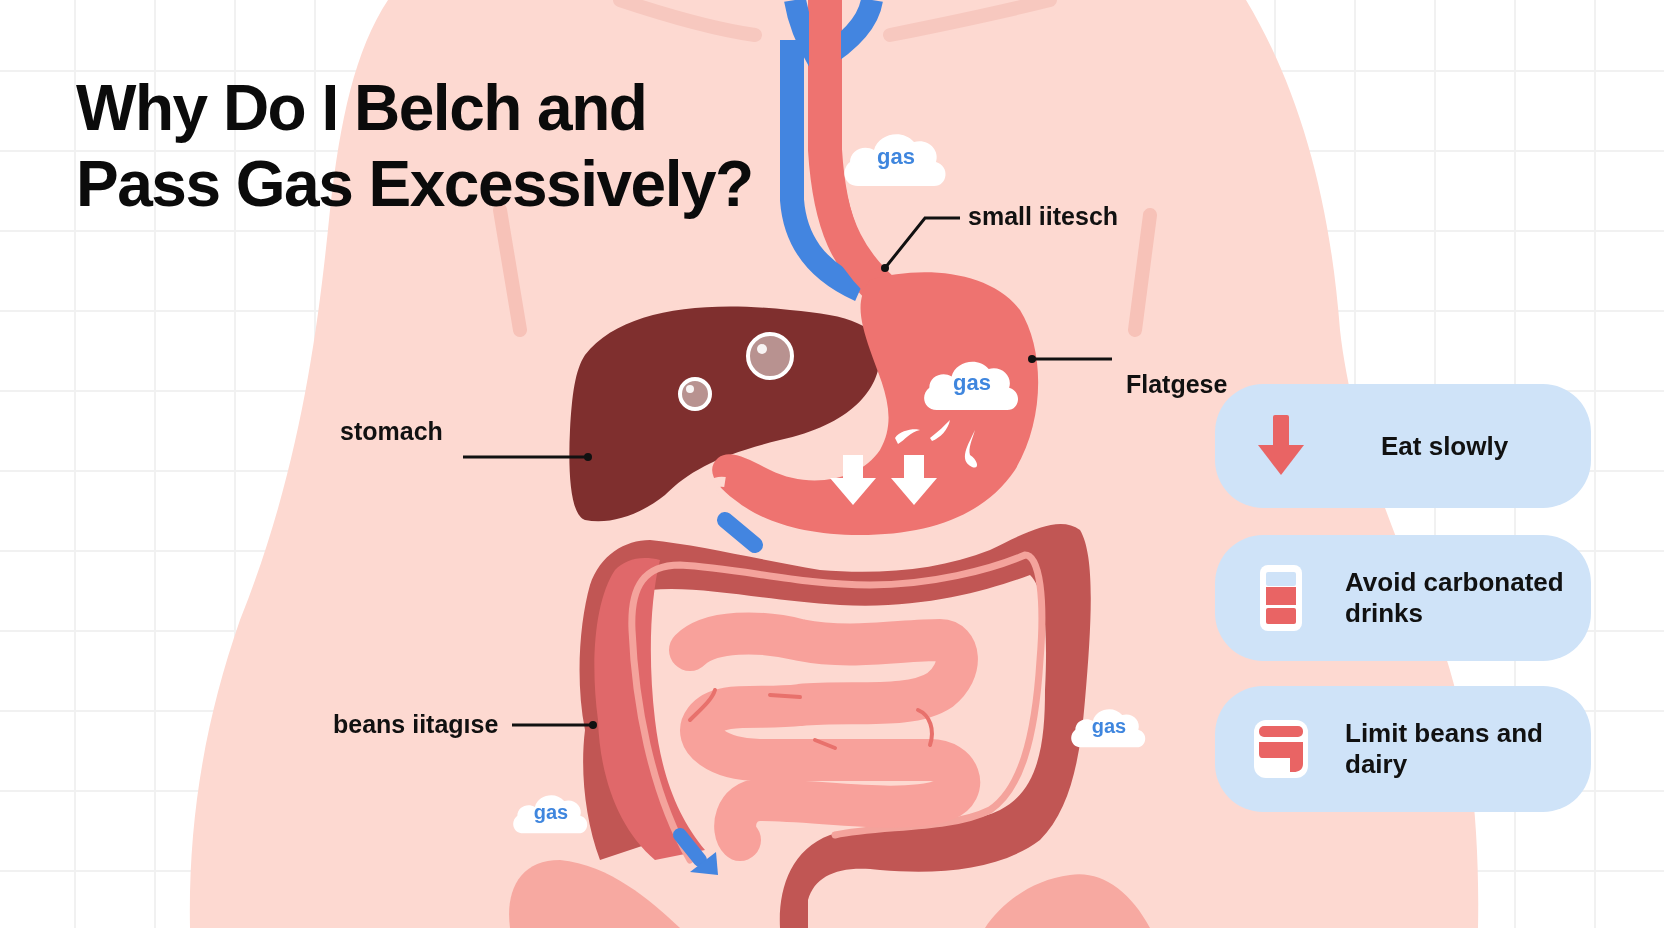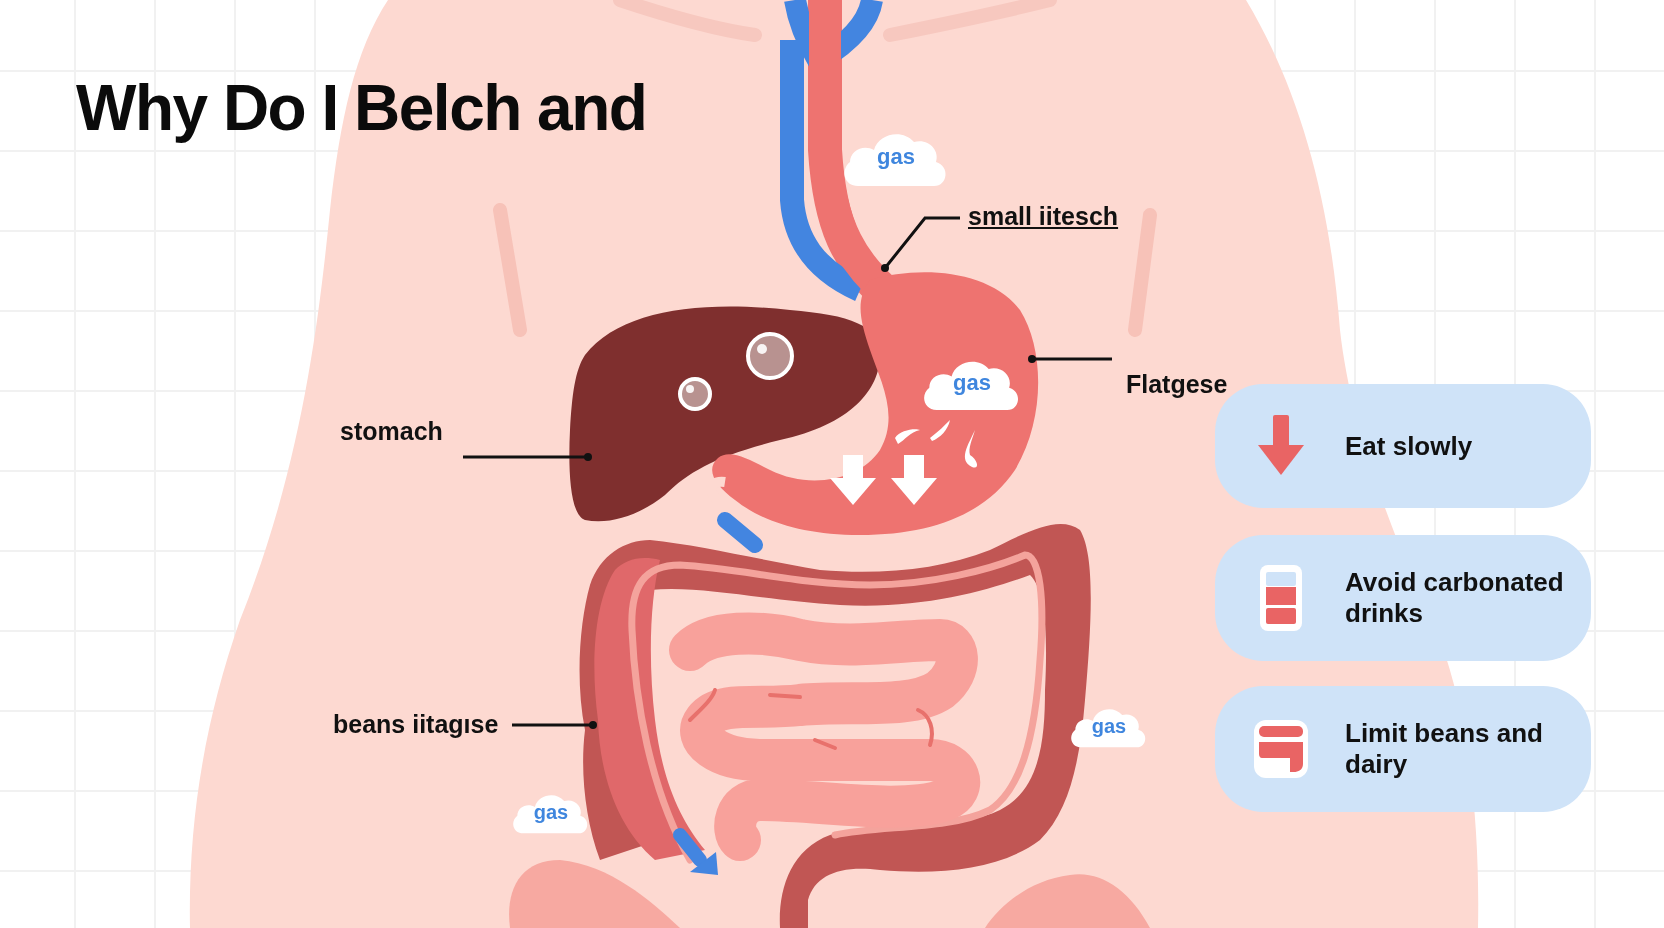--- a/index.html
+++ b/index.html
@@ -90,23 +90,24 @@
   <g fill="#111">
     <circle cx="885" cy="268" r="4"></circle>
     <circle cx="1032" cy="359" r="4"></circle>
     <circle cx="588" cy="457" r="4"></circle>
     <circle cx="593" cy="725" r="4"></circle>
   </g>
 </svg>
 
 <h1 class="title">
   <span>Why Do I Belch and</span><br>
+  <span>Pass Gas Excessively?</span>
 </h1>
 
-<div class="label" style="left:968px;top:202px;text-decoration:underline;">small iitesch</div>
+<div class="label" style="left:968px;top:202px;">small iitesch</div>
 <div class="label" style="left:1126px;top:344px;margin-top:26px;">Flatgese</div>
 <div class="label" style="left:340px;top:417px;">stomach</div>
 <div class="label" style="left:333px;top:710px;">beans iitagıse</div>
 
 <div class="cloud" style="left:840px;top:122px;width:112px;height:70px;">
   <svg width="112" height="70" viewBox="0 0 112 70">
       <path d="M18 64 C4 64 0 48 10 40 C10 28 24 22 34 28 C38 12 62 6 74 20 C88 16 100 28 96 40 C110 44 108 64 94 64 Z" fill="#ffffff"></path>
     </svg>
   <span>gas</span>
 </div>
@@ -122,21 +123,21 @@
     </svg>
   <span style="font-size:20px;">gas</span>
 </div>
 <div class="cloud" style="left:510px;top:786px;width:82px;height:52px;">
   <svg width="82" height="52" viewBox="0 0 112 70">
       <path d="M18 64 C4 64 0 48 10 40 C10 28 24 22 34 28 C38 12 62 6 74 20 C88 16 100 28 96 40 C110 44 108 64 94 64 Z" fill="#ffffff"></path>
     </svg>
   <span style="font-size:20px;">gas</span>
 </div>
 
-<div class="card" style="top:384px;height:124px;">
+<div class="card" style="top:384px;height:124px;gap:36px;">
   <div class="ic">
     <svg width="46" height="62" viewBox="0 0 46 62">
         <rect x="15" y="0" width="16" height="34" rx="2" fill="#e96464"></rect>
         <polygon points="0,30 46,30 23,60" fill="#e96464"></polygon>
       </svg>
   </div>
   <div class="txt">Eat slowly</div>
 </div>
 
 <div class="card" style="top:535px;height:126px;">

